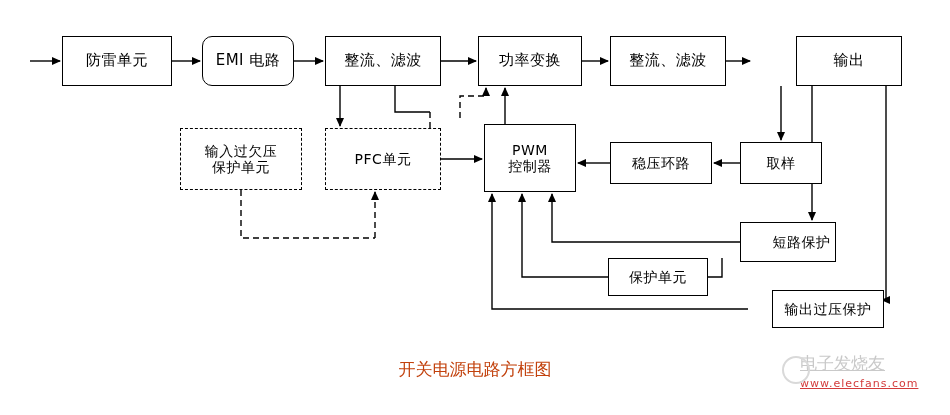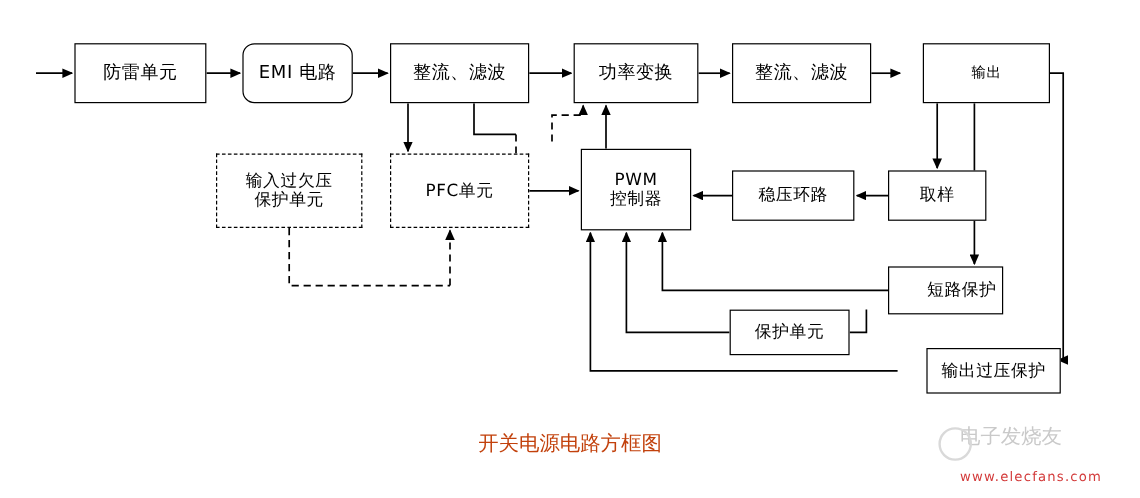--- a/index.html
+++ b/index.html
@@ -31,20 +31,21 @@
   .caption{
     position:absolute;
     color:#c2410c;
     white-space:nowrap;
     text-align:center;
   }
   .wm{position:absolute;user-select:none;}
   .wm-text{
     color:#c9c9c9;
     font-family:"DejaVu Sans","Liberation Sans",sans-serif;
+    text-decoration:underline;
   }
   .wm-sub{color:#d33a3a;letter-spacing:1px;}
   .wm-circle{
     position:absolute;
     border-radius:50%;
     border:2px solid #d9d9d9;
     box-sizing:border-box;
   }
 </style>
 </head>
@@ -108,21 +109,21 @@
   </div>
   <div class="node" style="left:325px;top:36px;width:116px;height:50px;font-size:15px;">
     <span class="ln">整流、滤波</span>
   </div>
   <div class="node" style="left:478px;top:36px;width:104px;height:50px;font-size:15px;">
     <span class="ln">功率变换</span>
   </div>
   <div class="node" style="left:610px;top:36px;width:116px;height:50px;font-size:15px;">
     <span class="ln">整流、滤波</span>
   </div>
-  <div class="node" style="left:769px;top:36px;width:106px;height:50px;font-size:12px;">
+  <div class="node" style="left:796px;top:36px;width:106px;height:50px;font-size:15px;">
     <span class="ln">输出</span>
   </div>
 
   <div class="node dashed" style="left:180px;top:128px;width:122px;height:62px;font-size:14px;">
     <span class="ln">输入过欠压</span>
     <span class="ln">保护单元</span>
   </div>
   <div class="node dashed" style="left:325px;top:128px;width:116px;height:62px;font-size:14px;">
     <span class="ln">PFC单元</span>
   </div>
@@ -146,16 +147,16 @@
     <span class="ln">输出过压保护</span>
   </div>
 
   <div class="caption" style="left:0;top:358px;width:950px;font-size:17px;">
     <span>开关电源电路方框图</span>
   </div>
 
   <div class="wm" style="left:800px;top:352px;">
     <div class="wm-circle" style="left:-18px;top:4px;width:28px;height:28px;"></div>
     <div class="wm-text" style="font-size:17px;">电子发烧友</div>
-    <div class="wm-text wm-sub" style="font-size:11px;margin-top:16px;">www.elecfans.com</div>
+    <div class="wm-text wm-sub" style="font-size:11px;margin-top:2px;">www.elecfans.com</div>
   </div>
 
 </div>
 
 </body></html>

